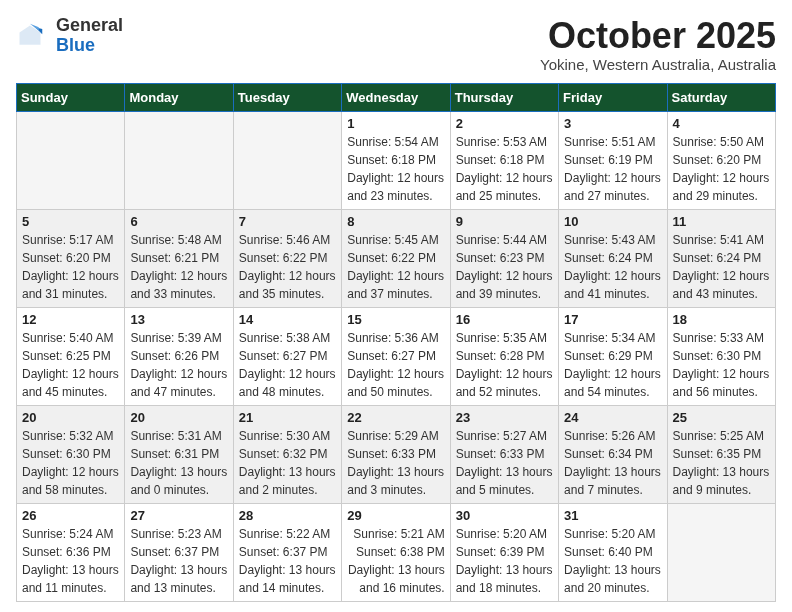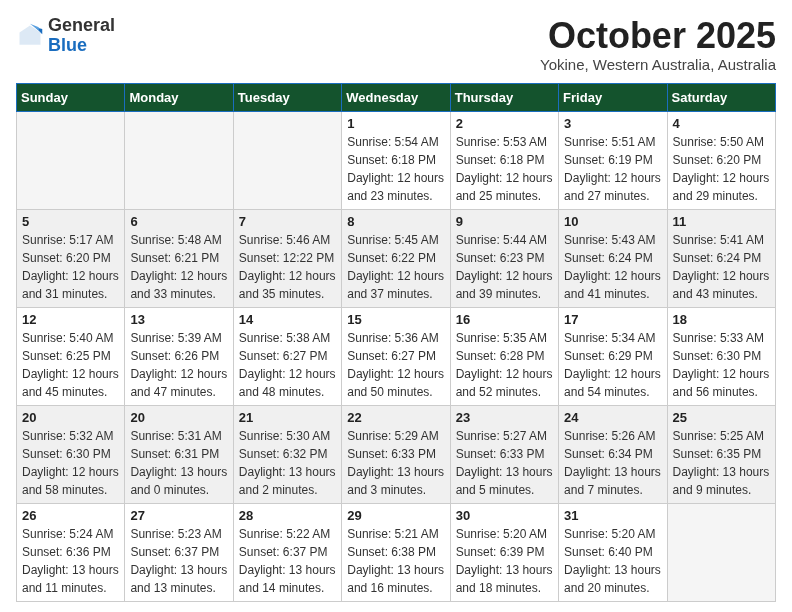--- a/index.html
+++ b/index.html
@@ -12,21 +12,21 @@
     }
     .header {
       display: flex;
       align-items: flex-start;
       justify-content: space-between;
       margin-bottom: 10px;
     }
     .logo {
       display: flex;
       align-items: center;
-      gap: 4px;
+      gap: 12px;
     }
     .logo-text {
       font-size: 18px;
       font-weight: bold;
       line-height: 1.1;
     }
     .logo-general { color: #333; }
     .logo-blue { color: #1a6dbf; text-align: center; }
     .logo-icon {
       width: 28px;
@@ -165,21 +165,21 @@
         <td>
           <div class="day-number">6</div>
           <div class="day-info" style="white-space: pre-line;">Sunrise: 5:48 AM
 Sunset: 6:21 PM
 Daylight: 12 hours
 and 33 minutes.</div>
         </td>
         <td>
           <div class="day-number">7</div>
           <div class="day-info" style="white-space: pre-line;">Sunrise: 5:46 AM
-Sunset: 12:22 PM
+Sunset: 6:22 PM
 Daylight: 12 hours
 and 35 minutes.</div>
         </td>
         <td>
           <div class="day-number">8</div>
           <div class="day-info" style="white-space: pre-line;">Sunrise: 5:45 AM
 Sunset: 6:22 PM
 Daylight: 12 hours
 and 37 minutes.</div>
         </td>
@@ -324,21 +324,21 @@
         </td>
         <td>
           <div class="day-number">28</div>
           <div class="day-info" style="white-space: pre-line;">Sunrise: 5:22 AM
 Sunset: 6:37 PM
 Daylight: 13 hours
 and 14 minutes.</div>
         </td>
         <td>
           <div class="day-number">29</div>
-          <div class="day-info" style="white-space: pre-line;">Sunrise: 5:21 AM
+          <div class="day-info" style="white-space: pre-line; text-align: right;">Sunrise: 5:21 AM
 Sunset: 6:38 PM
 Daylight: 13 hours
 and 16 minutes.</div>
         </td>
         <td>
           <div class="day-number">30</div>
           <div class="day-info" style="white-space: pre-line;">Sunrise: 5:20 AM
 Sunset: 6:39 PM
 Daylight: 13 hours
 and 18 minutes.</div>

